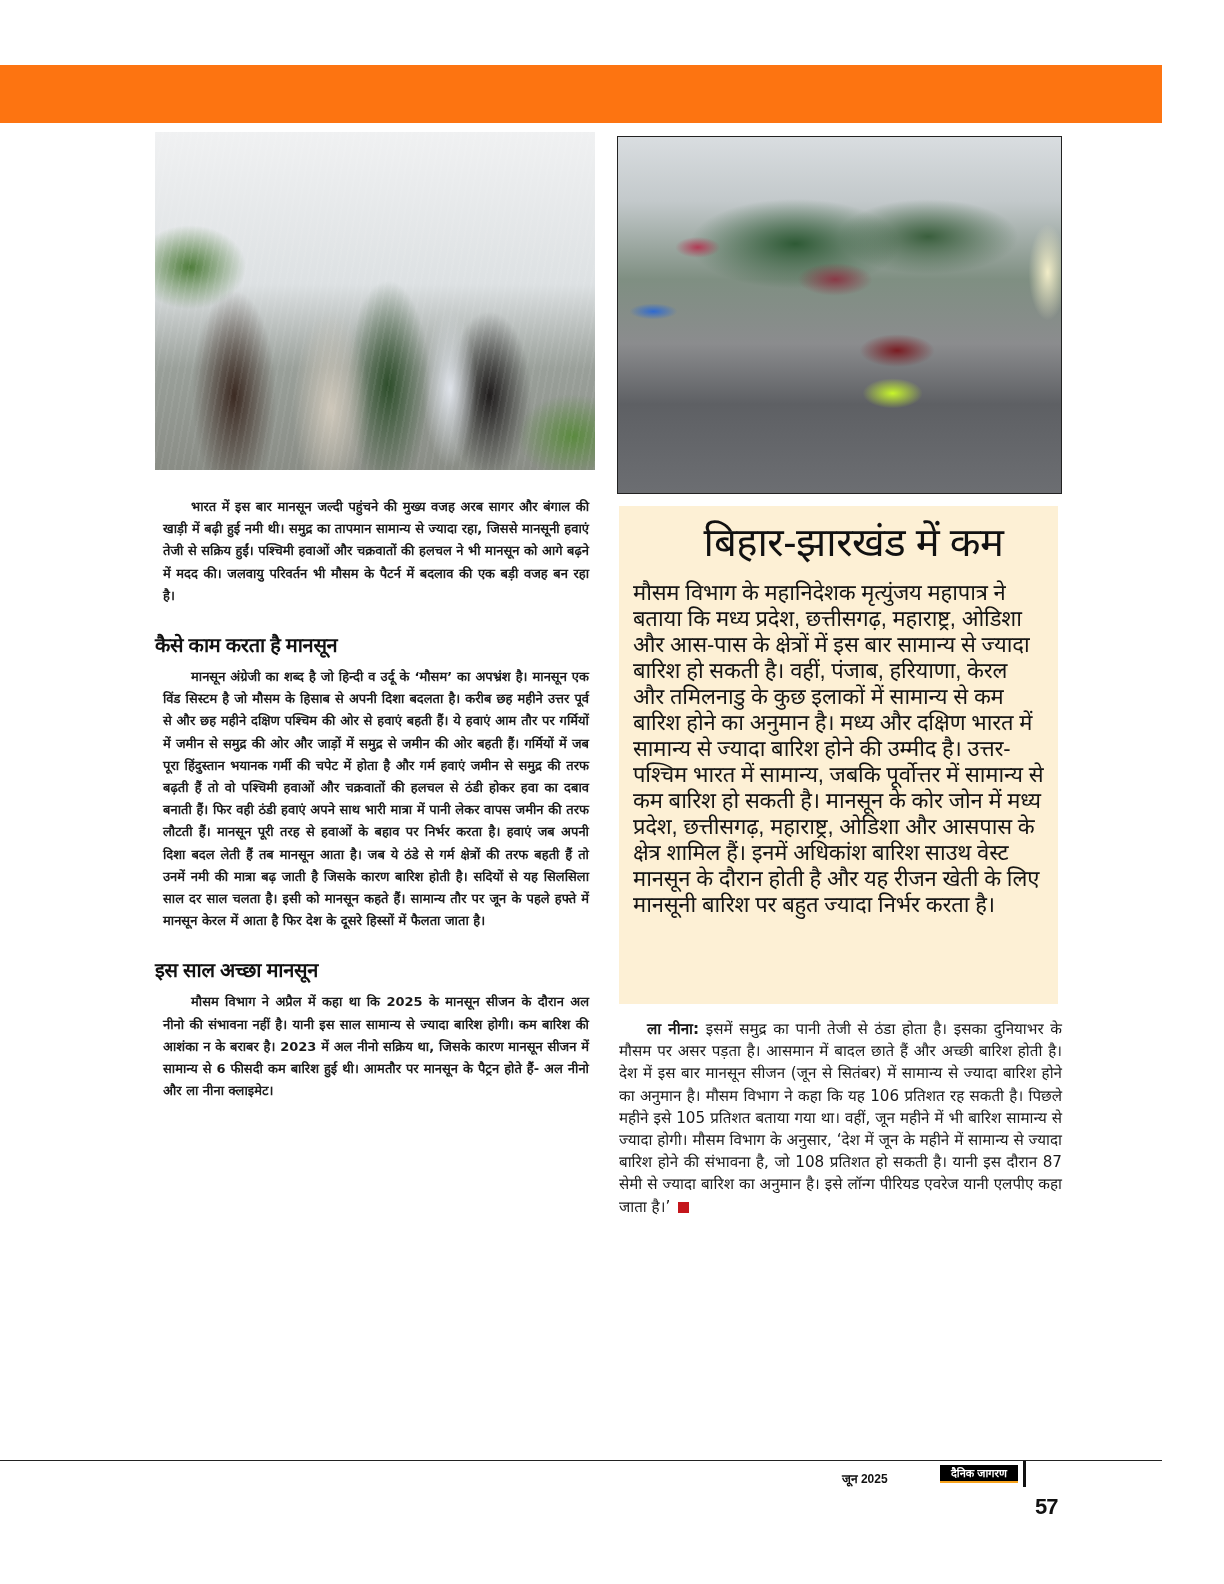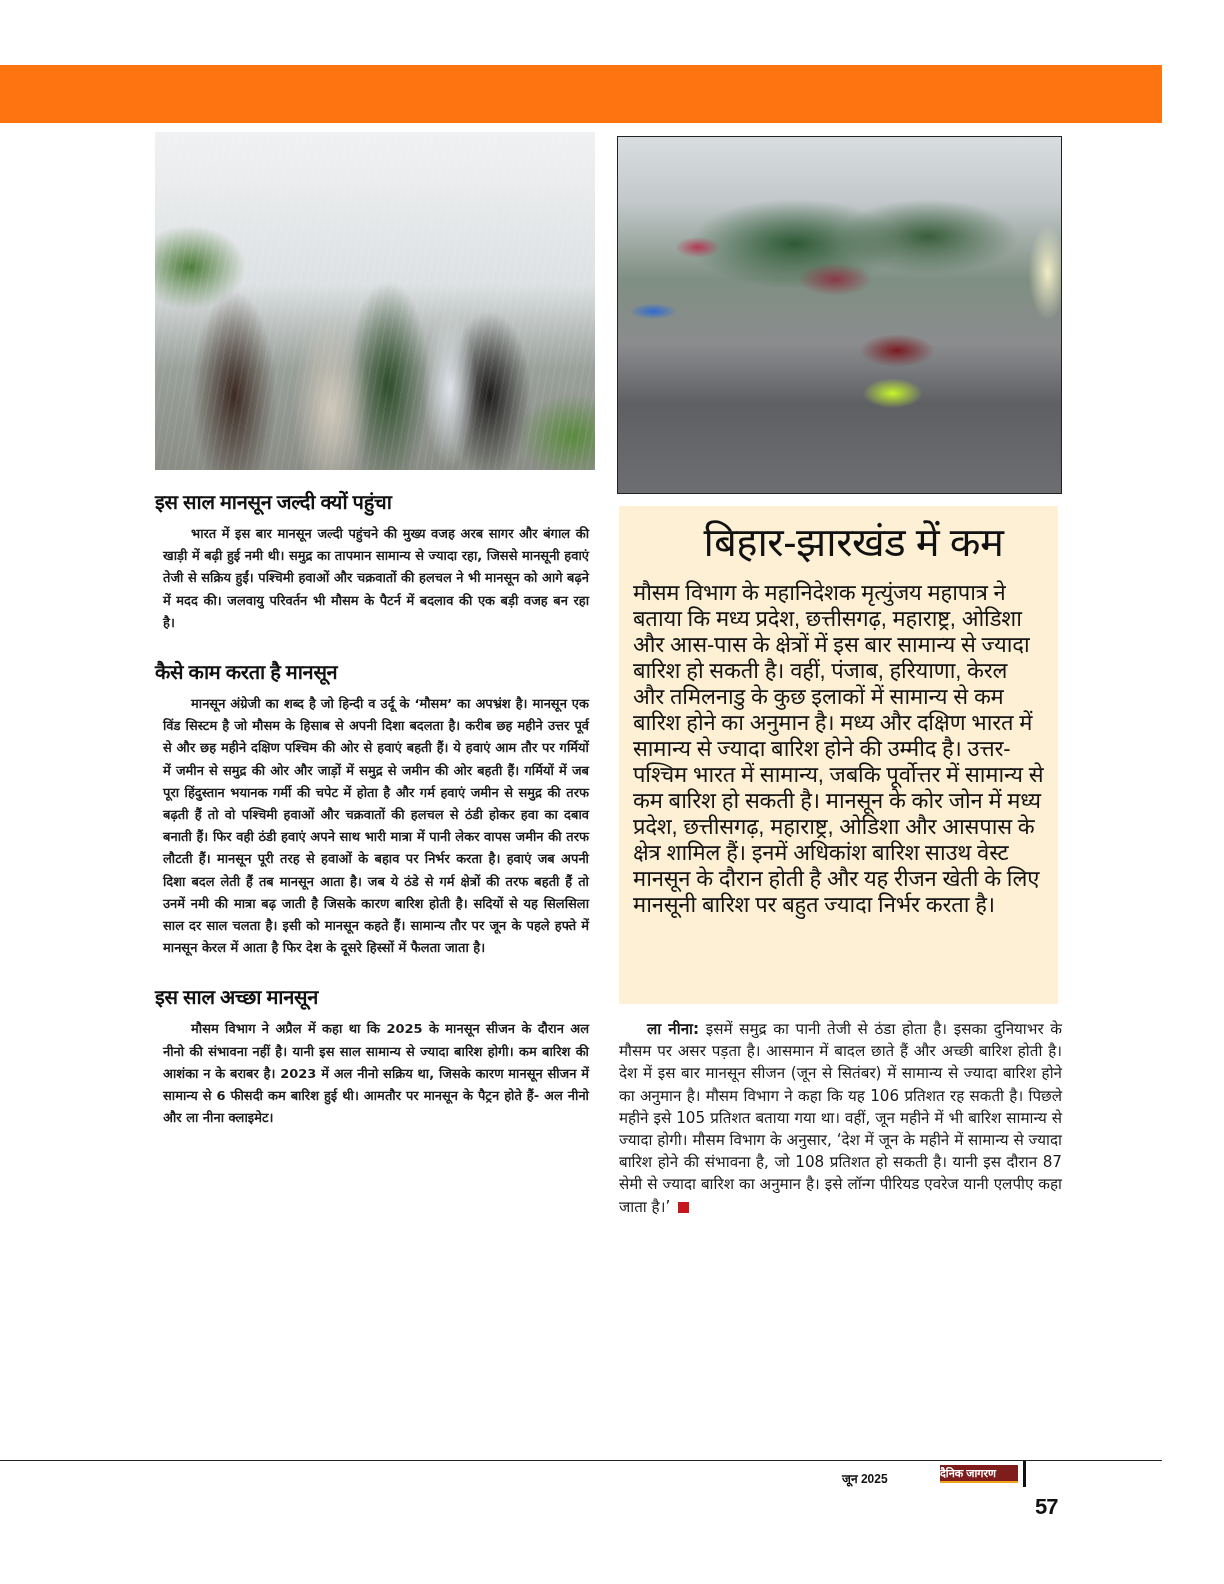--- a/index.html
+++ b/index.html
@@ -80,42 +80,41 @@
   }
   .footer-line {
     position: absolute; left: 0; top: 1460px; width: 1162px; height: 1px; background: #222;
   }
   .footer-date {
     position: absolute; left: 842px; top: 1470px; font-size: 12px; font-weight: bold;
     font-family: "Liberation Sans", sans-serif; color: #111;
   }
   .footer-logo {
     position: absolute; left: 940px; top: 1465px; width: 78px; height: 16px;
-    background: #7f1d1d; color: #fff; font-size: 11px; font-weight: bold; line-height: 16px;
-    text-align: left; font-family: "Liberation Sans", sans-serif; border-bottom: 2px solid #f7a21b;
+    background: #000000; color: #fff; font-size: 11px; font-weight: bold; line-height: 16px;
+    text-align: center; font-family: "Liberation Sans", sans-serif; border-bottom: 2px solid #f7a21b;
     overflow: hidden; white-space: nowrap;
   }
   .footer-bar {
     position: absolute; left: 1023px; top: 1461px; width: 3px; height: 26px; background: #111;
   }
   .footer-page {
     position: absolute; left: 1035px; top: 1462px; font-size: 22px; font-weight: bold;
     font-family: "Liberation Sans", sans-serif; color: #111; letter-spacing: -1px; margin-top: 32px;
   }
 </style>
 </head>
 <body>
 
 <div class="top-band"></div>
 
 <div class="photo photo-left"></div>
 <div class="photo photo-right"></div>
 
 <div class="col-left">
-  <h3 class="section">इस साल मानसून जल्दी क्यों पहुंचा</h3>
   <p class="body">भारत में इस बार मानसून जल्दी पहुंचने की मुख्य वजह अरब सागर और बंगाल की खाड़ी में बढ़ी हुई नमी थी। समुद्र का तापमान सामान्य से ज्यादा रहा, जिससे मानसूनी हवाएं तेजी से सक्रिय हुईं। पश्चिमी हवाओं और चक्रवातों की हलचल ने भी मानसून को आगे बढ़ने में मदद की। जलवायु परिवर्तन भी मौसम के पैटर्न में बदलाव की एक बड़ी वजह बन रहा है।</p>
   <div class="sec-gap"></div>
   <h3 class="section">कैसे काम करता है मानसून</h3>
   <p class="body">मानसून अंग्रेजी का शब्द है जो हिन्दी व उर्दू के ‘मौसम’ का अपभ्रंश है। मानसून एक विंड सिस्टम है जो मौसम के हिसाब से अपनी दिशा बदलता है। करीब छह महीने उत्तर पूर्व से और छह महीने दक्षिण पश्चिम की ओर से हवाएं बहती हैं। ये हवाएं आम तौर पर गर्मियों में जमीन से समुद्र की ओर और जाड़ों में समुद्र से जमीन की ओर बहती हैं। गर्मियों में जब पूरा हिंदुस्तान भयानक गर्मी की चपेट में होता है और गर्म हवाएं जमीन से समुद्र की तरफ बढ़ती हैं तो वो पश्चिमी हवाओं और चक्रवातों की हलचल से ठंडी होकर हवा का दबाव बनाती हैं। फिर वही ठंडी हवाएं अपने साथ भारी मात्रा में पानी लेकर वापस जमीन की तरफ लौटती हैं। मानसून पूरी तरह से हवाओं के बहाव पर निर्भर करता है। हवाएं जब अपनी दिशा बदल लेती हैं तब मानसून आता है। जब ये ठंडे से गर्म क्षेत्रों की तरफ बहती हैं तो उनमें नमी की मात्रा बढ़ जाती है जिसके कारण बारिश होती है। सदियों से यह सिलसिला साल दर साल चलता है। इसी को मानसून कहते हैं। सामान्य तौर पर जून के पहले हफ्ते में मानसून केरल में आता है फिर देश के दूसरे हिस्सों में फैलता जाता है।</p>
   <div class="sec-gap"></div>
   <h3 class="section">इस साल अच्छा मानसून</h3>
   <p class="body">मौसम विभाग ने अप्रैल में कहा था कि 2025 के मानसून सीजन के दौरान अल नीनो की संभावना नहीं है। यानी इस साल सामान्य से ज्यादा बारिश होगी। कम बारिश की आशंका न के बराबर है। 2023 में अल नीनो सक्रिय था, जिसके कारण मानसून सीजन में सामान्य से 6 फीसदी कम बारिश हुई थी। आमतौर पर मानसून के पैट्रन होते हैं- अल नीनो और ला नीना क्लाइमेट।</p>
 </div>
 
 <div class="sidebar-box">

